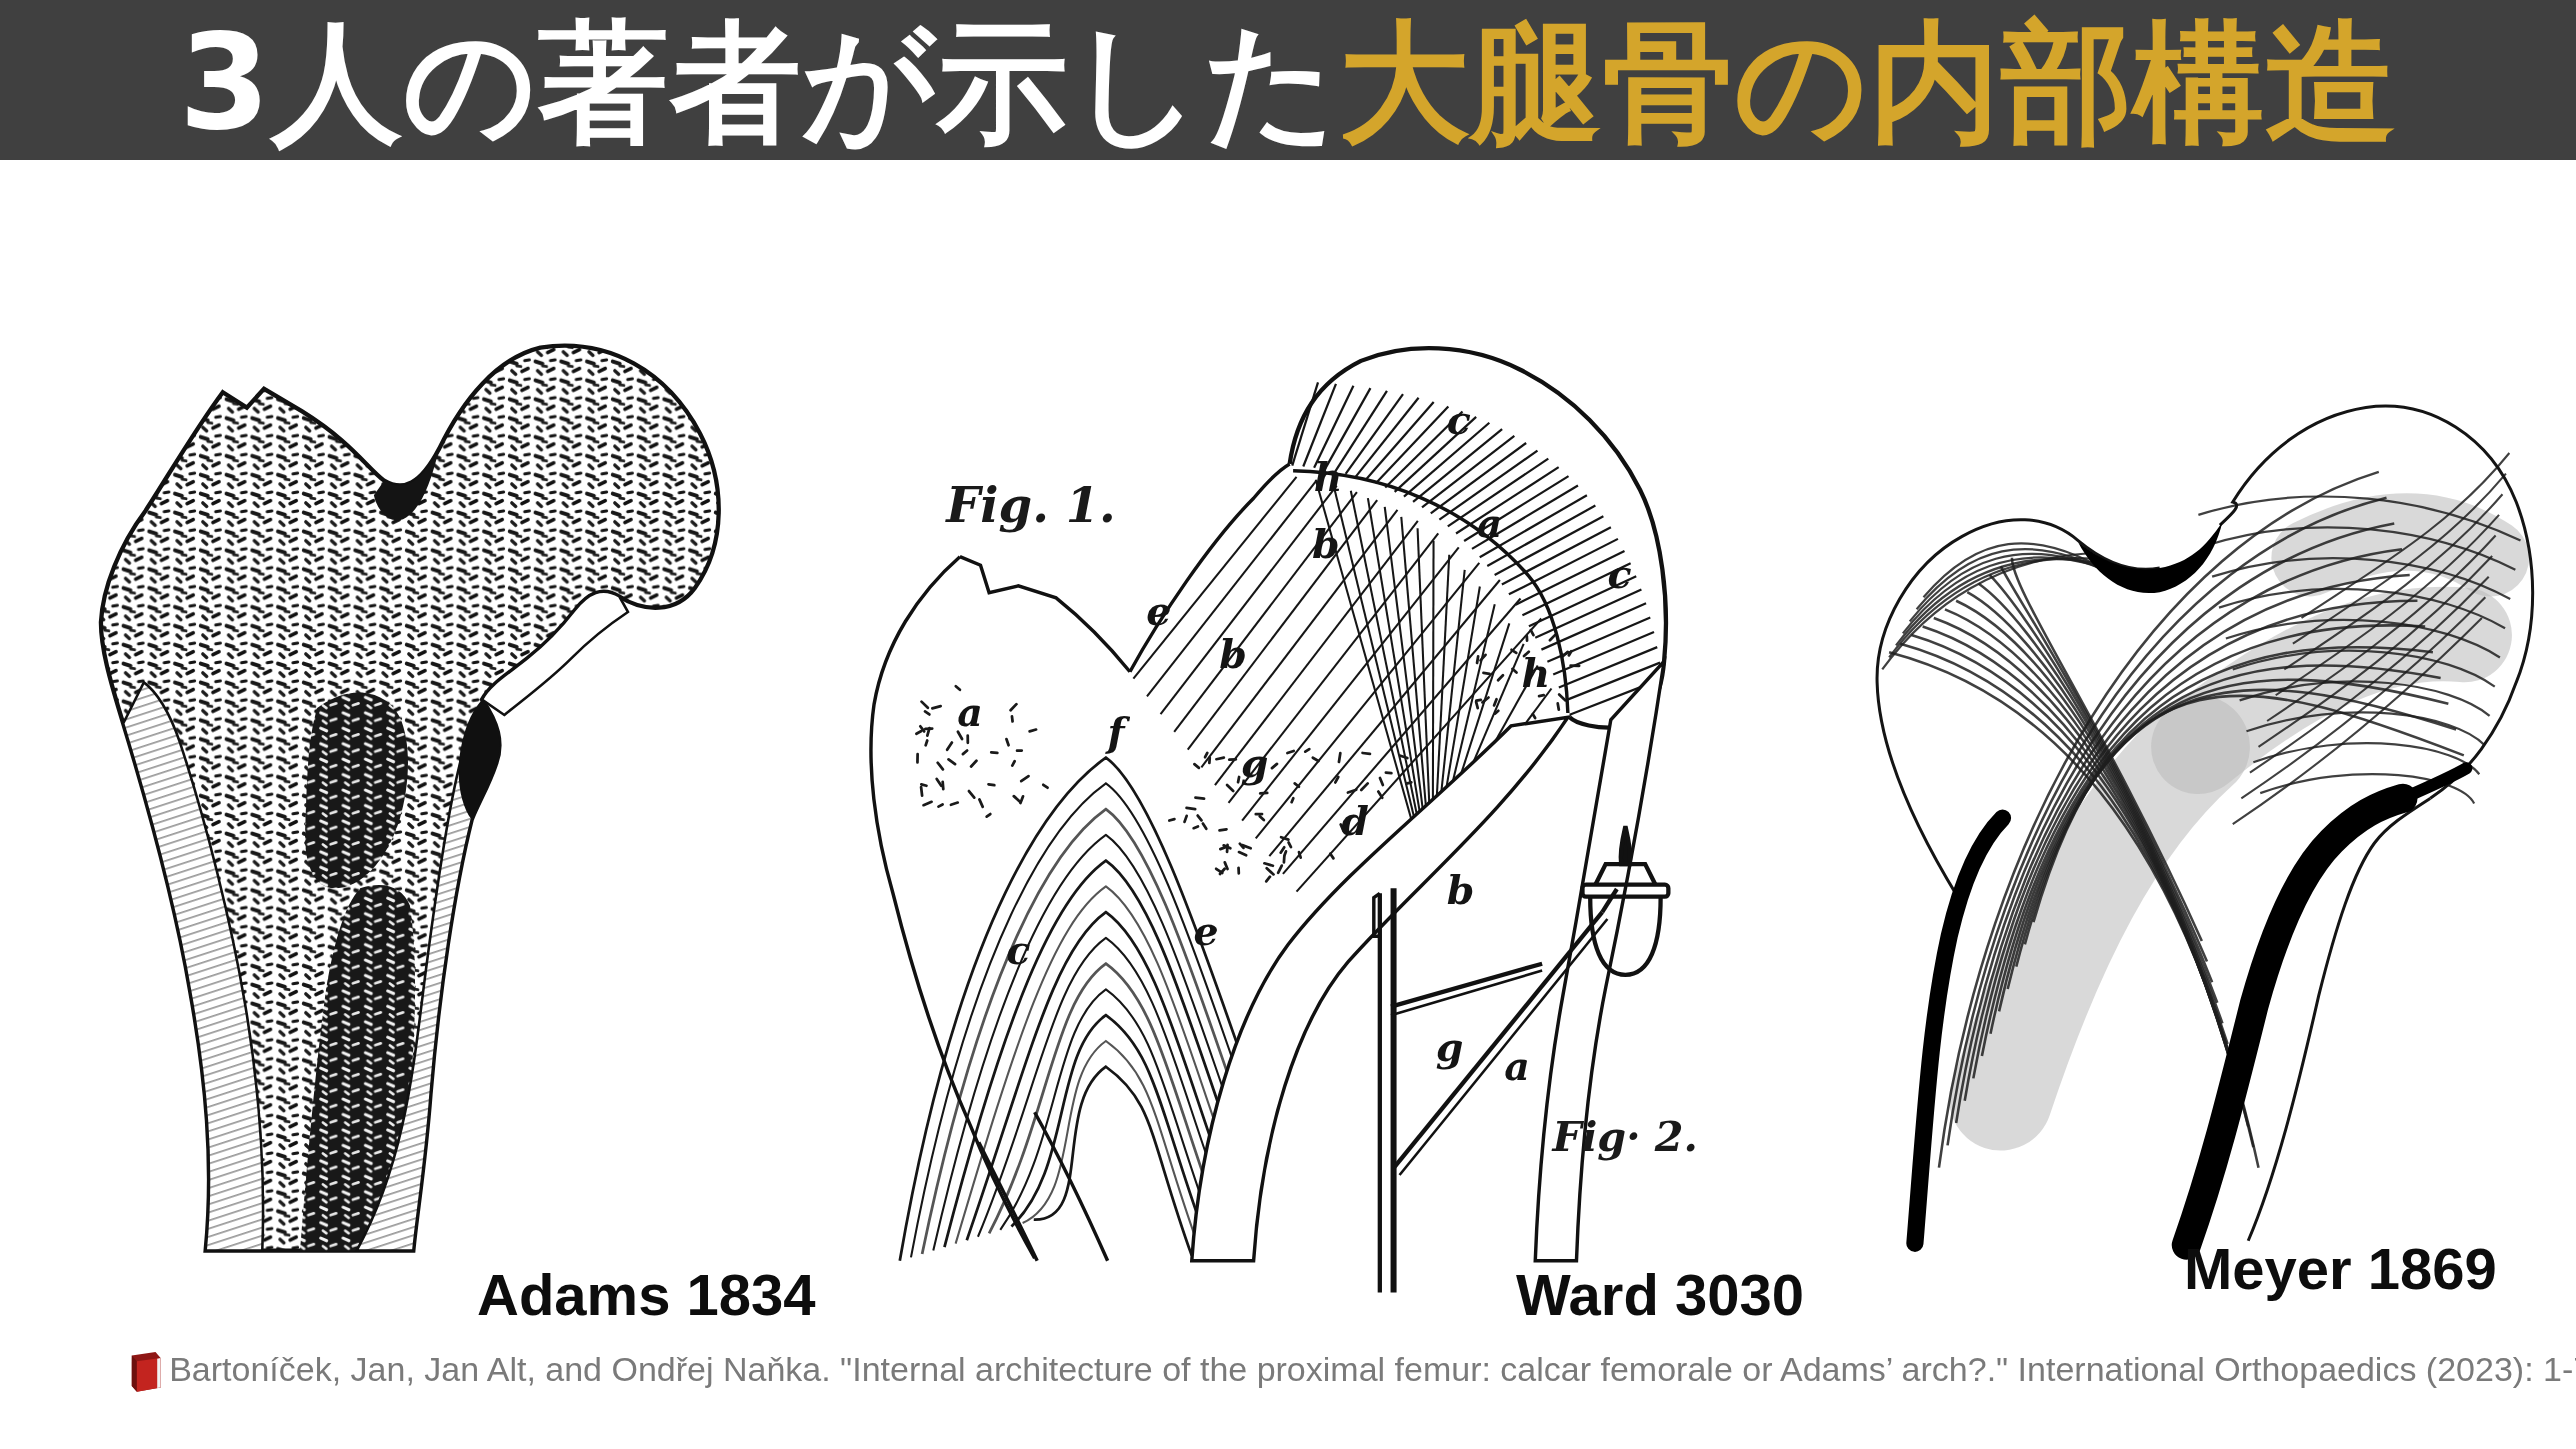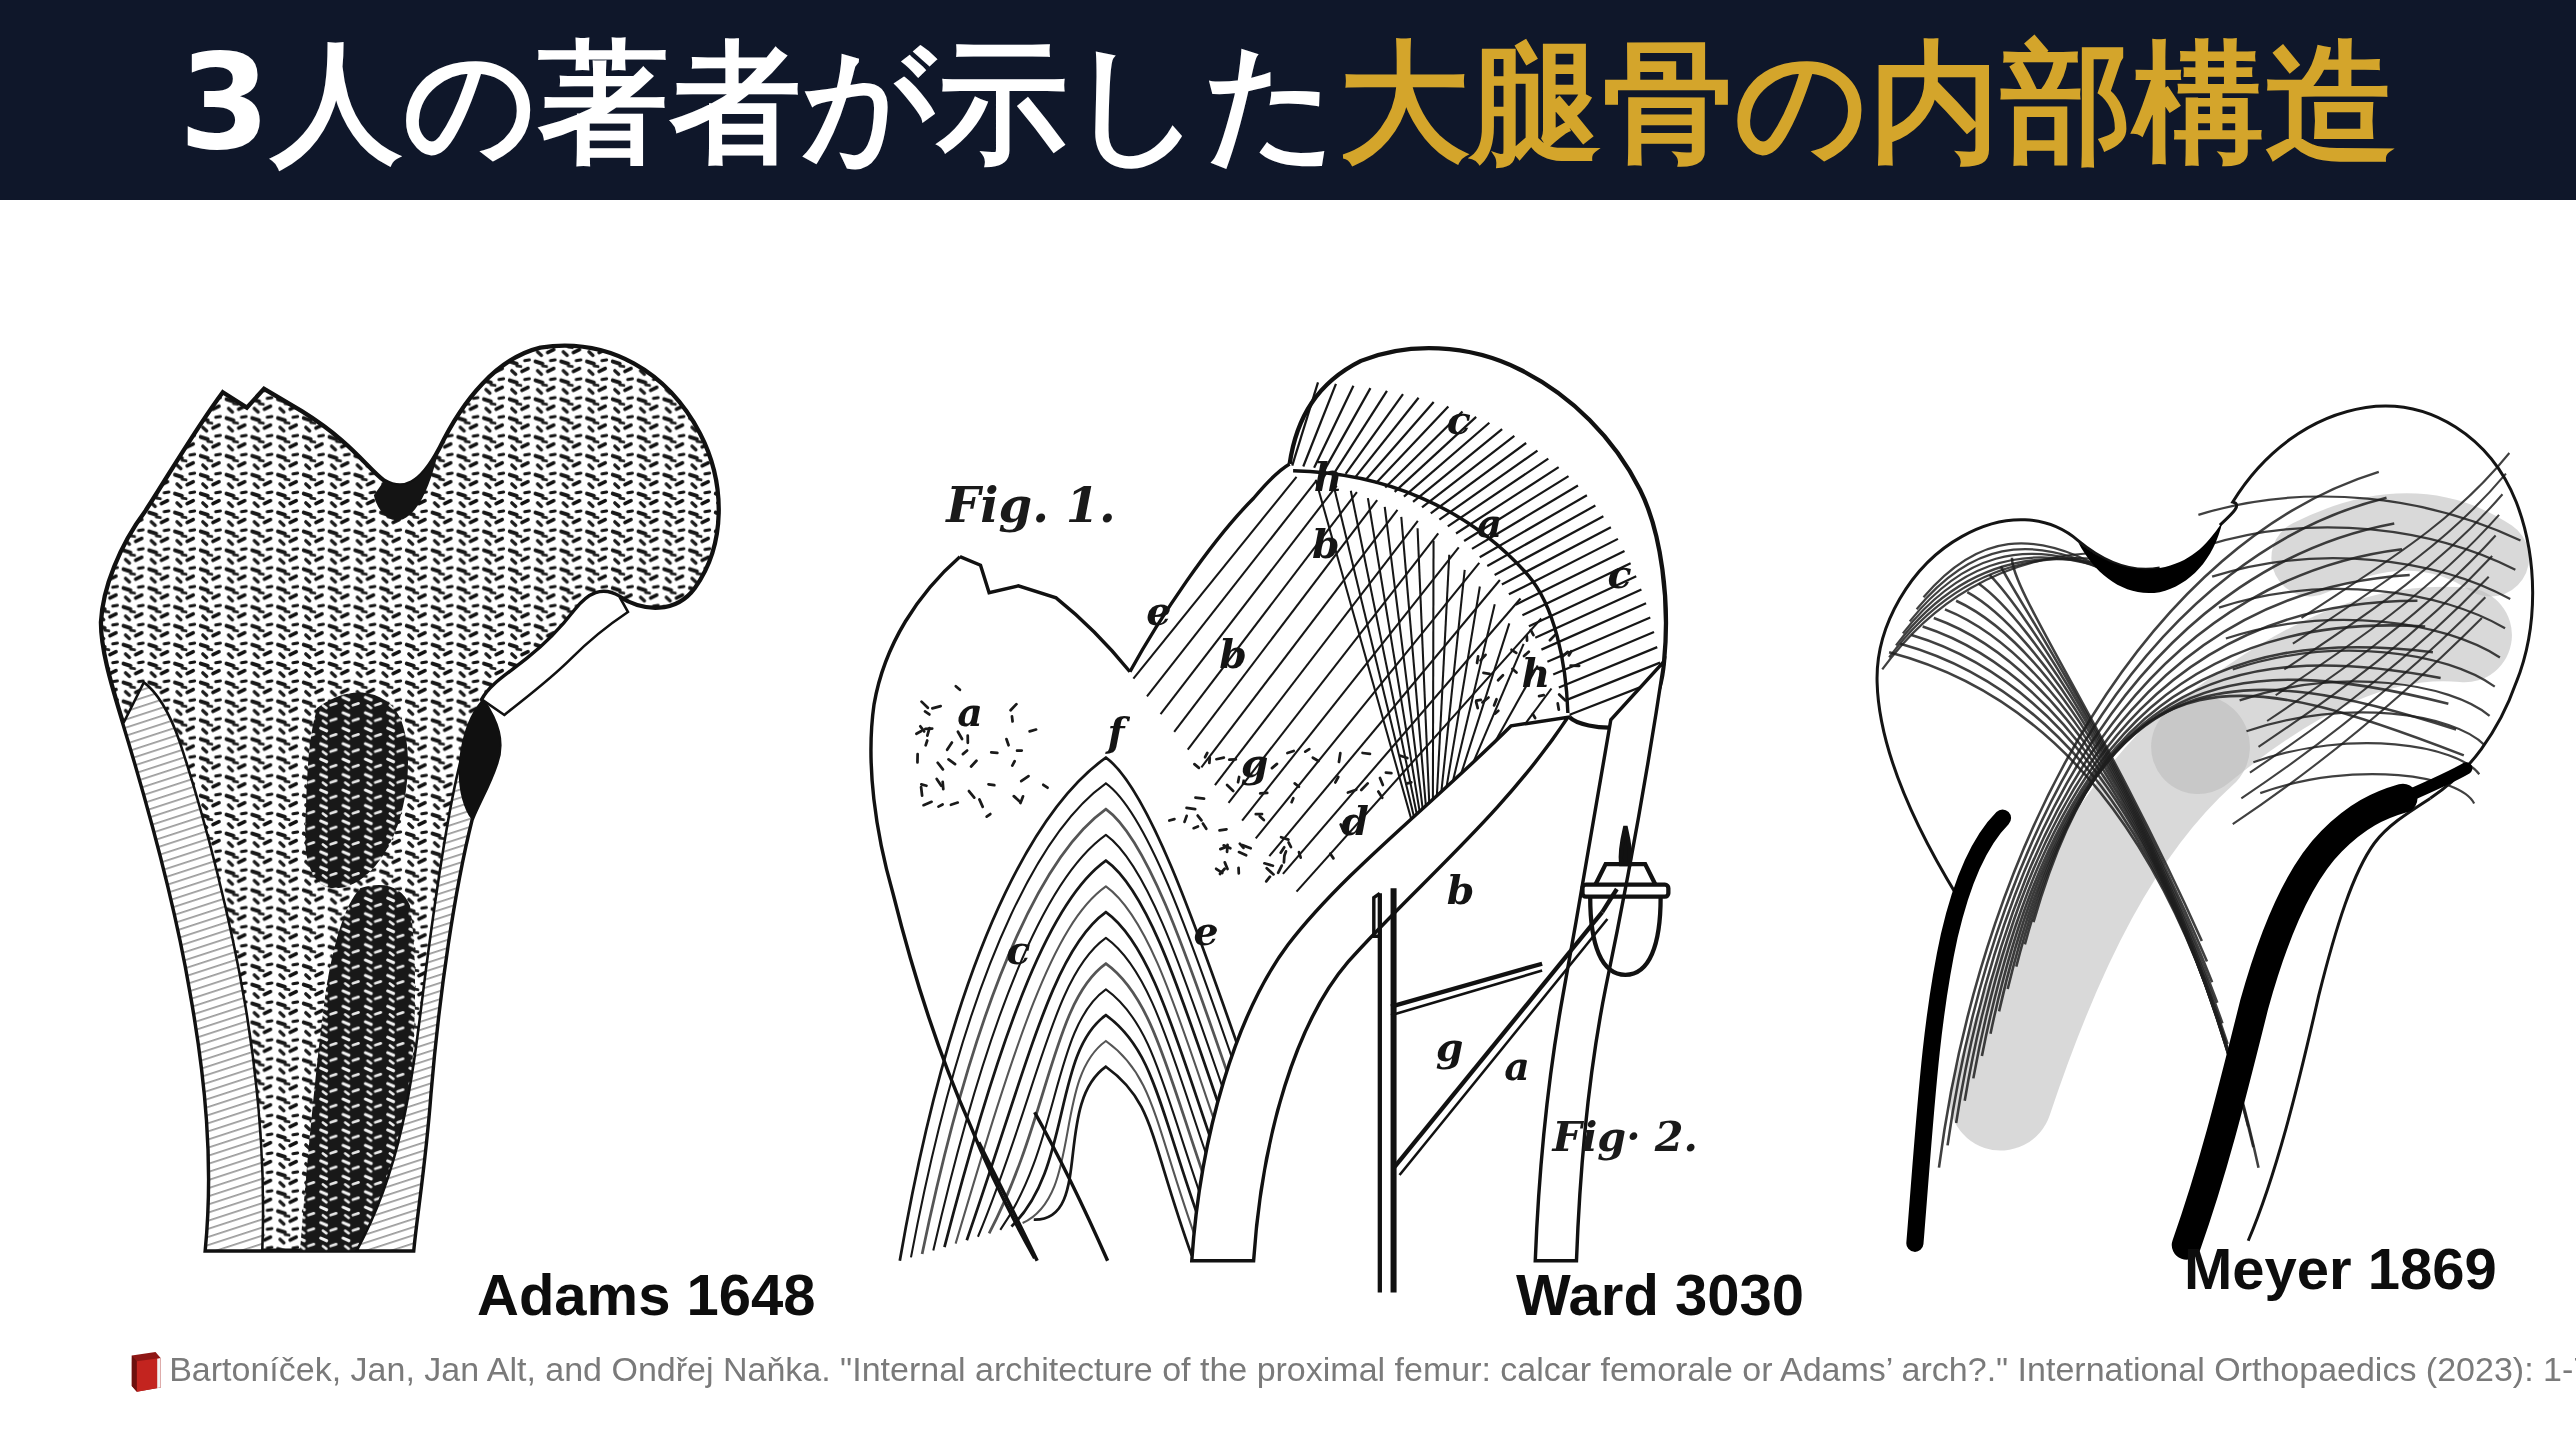--- a/index.html
+++ b/index.html
@@ -3,22 +3,22 @@
 <meta charset="utf-8">
 <style>
   html,body{margin:0;padding:0;}
   body{
     width:2576px;height:1449px;position:relative;overflow:hidden;
     background:#ffffff;
     font-family:"Liberation Sans","DejaVu Sans",sans-serif;
   }
   
   .banner{
-    position:absolute;left:0;top:0;width:2576px;height:200px;
-    background:#0f172a;display:flex;align-items:center;justify-content:center;
+    position:absolute;left:0;top:0;width:2576px;height:160px;
+    background:#404040;display:flex;align-items:center;justify-content:center;
   }
   .banner .title{
     font-size:131px;font-weight:800;letter-spacing:0.9px;line-height:1;
     white-space:nowrap;padding-top:5.2px;
     font-family:"DejaVu Sans","Liberation Sans",sans-serif;
   }
   .title-white{color:#ffffff;}
   .title-gold{color:#d4a52b;}
   
   .fig-svg{position:absolute;}
@@ -429,21 +429,21 @@
   </g>
 
   <path d="M290 232 C320 256 352 268 385 262 C420 255 438 238 458 208
        C448 252 420 282 385 290 C345 297 310 270 290 232 Z" fill="#000"></path>
 
   <path d="M100 1048 C112 900 118 790 140 690 C155 625 175 580 202 553" fill="none" stroke="#000" stroke-width="20" stroke-linecap="round"></path>
   <path d="M416 1050 C448 960 470 870 495 770 C520 680 550 615 585 580 C615 550 640 538 668 530" fill="none" stroke="#000" stroke-width="34" stroke-linecap="round"></path>
   <path d="M668 530 C700 516 725 505 742 495" fill="none" stroke="#000" stroke-width="14" stroke-linecap="round"></path>
 </svg>
 
-<div class="fig-caption" id="adams-caption">Adams 1648</div>
+<div class="fig-caption" id="adams-caption">Adams 1834</div>
 <div class="fig-caption" id="ward-caption">Ward 3030</div>
 <div class="fig-caption" id="meyer-caption">Meyer 1869</div>
 
 <div class="citation">
   <svg class="book" viewBox="0 0 46 50">
     <path d="M8 6 L36 2 L42 9 L42 44 L14 49 L8 42 Z" fill="#8f1715"></path>
     <path d="M8 6 L14 13 L14 49 L8 42 Z" fill="#6d100e"></path>
     <path d="M14 13 L42 9 L42 44 L14 49 Z" fill="#c3241f"></path>
     <path d="M38 10 L42 9 L42 44 L38 44.6 Z" fill="#f2f2f2"></path>
   </svg>

